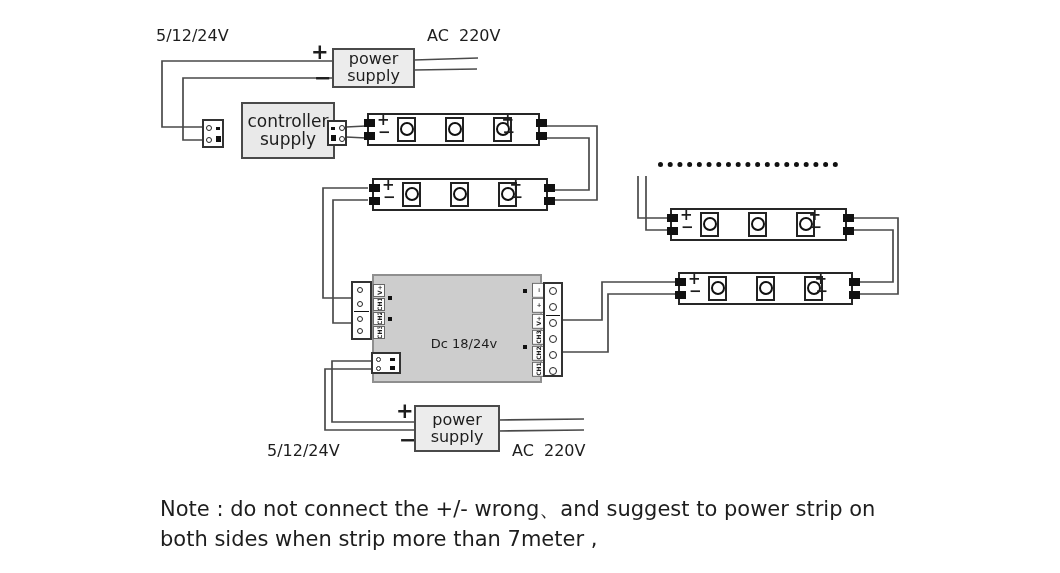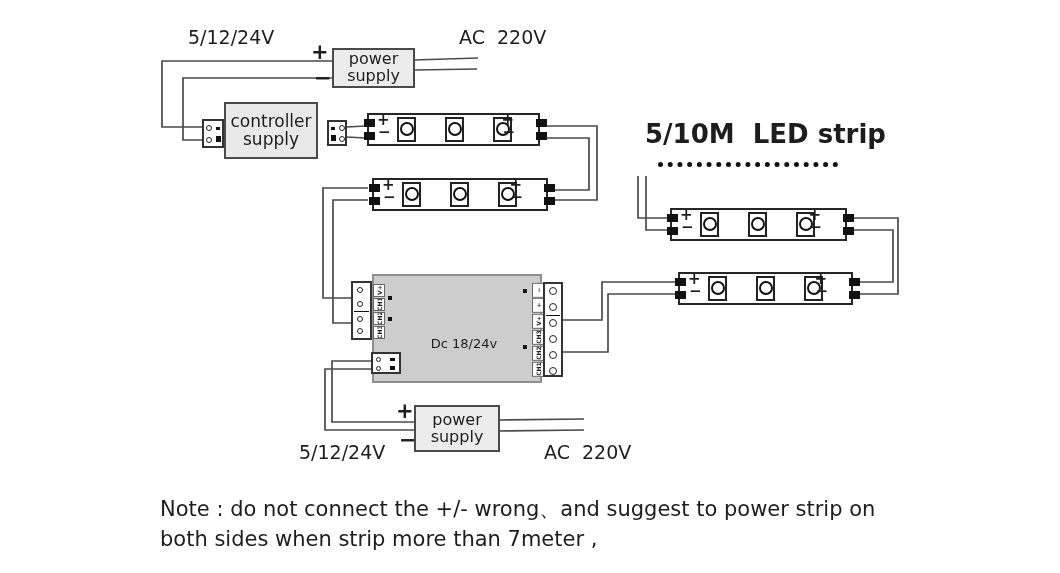--- a/index.html
+++ b/index.html
@@ -2,21 +2,21 @@
 <html><head>
 <meta charset="utf-8">
 <style>
   html,body{margin:0;padding:0;background:#fff;}
   #stage{position:relative;width:1060px;height:573px;background:#ffffff;overflow:hidden;
          font-family:"DejaVu Sans",sans-serif;color:#1d1d1d;}
   *{box-sizing:border-box;}
   .abs{position:absolute;}
   svg.wires{position:absolute;left:0;top:0;z-index:1;}
   
-  .biglab{font-size:19px;font-weight:normal;letter-spacing:0px;white-space:pre;z-index:3;margin-left:32px;}
+  .biglab{font-size:16px;font-weight:normal;letter-spacing:0px;white-space:pre;z-index:3;}
   .pmbig{font-size:21px;font-weight:bold;z-index:4;}
   
   .graybox{background:#ececec;border:2px solid #4a4a4a;z-index:5;
            display:flex;flex-direction:column;align-items:center;justify-content:center;
            font-weight:normal;line-height:1.05;}
   .psu{font-size:16px;}
   .ctrl{font-size:17px;background:#e9e9e9;}
   
   .conn{background:#fff;border:2px solid #333;z-index:6;}
   .dotc{position:absolute;width:6px;height:6px;border:1.2px solid #222;border-radius:50%;background:#fff;}
@@ -77,21 +77,21 @@
   <div class="abs biglab" style="left:156px;top:26px;">5/12/24V</div>
   <div class="abs biglab" style="left:427px;top:26px;">AC  220V</div>
   <div class="abs pmbig" style="left:311px;top:40px;">+</div>
   <div class="abs pmbig" style="left:314px;top:66px;">−</div>
 
   <div class="abs graybox psu" style="left:332px;top:48px;width:83px;height:40px;">
     <span>power</span>
     <span>supply</span>
   </div>
 
-  <div class="abs graybox ctrl" style="left:224px;top:102px;width:94px;height:57px;">
+  <div class="abs graybox ctrl" style="left:241px;top:102px;width:94px;height:57px;">
     <span>controller</span>
     <span>supply</span>
   </div>
   <div class="abs conn" style="left:202px;top:119px;width:22px;height:29px;">
     <span class="dotc" style="left:2px;top:4px;"></span>
     <span class="dotc" style="left:2px;top:16px;"></span>
     <span class="mark" style="left:12px;top:6px;width:4px;height:3px;"></span>
     <span class="mark" style="left:12px;top:15px;width:5px;height:6px;"></span>
   </div>
   <div class="abs conn" style="left:327px;top:120px;width:20px;height:26px;">
@@ -134,21 +134,20 @@
       </div>
     <div class="led m3">
         <i></i>
       </div>
     <span class="pm rp">+</span>
     <span class="pm rm">−</span>
     <span class="pad pr r1"></span>
     <span class="pad pr r2"></span>
   </div>
 
-  <div class="abs title" style="left:645px;top:119px;">5/10M  LED strip</div>
   <div class="abs dotline" style="left:658px;top:162px;width:180px;height:5px;"></div>
 
   <div class="strip" style="left:670px;top:208px;width:177px;">
     <span class="pad pl r1"></span>
     <span class="pad pl r2"></span>
     <span class="pm lp">+</span>
     <span class="pm lm">−</span>
     <div class="led m1">
         <i></i>
       </div>

